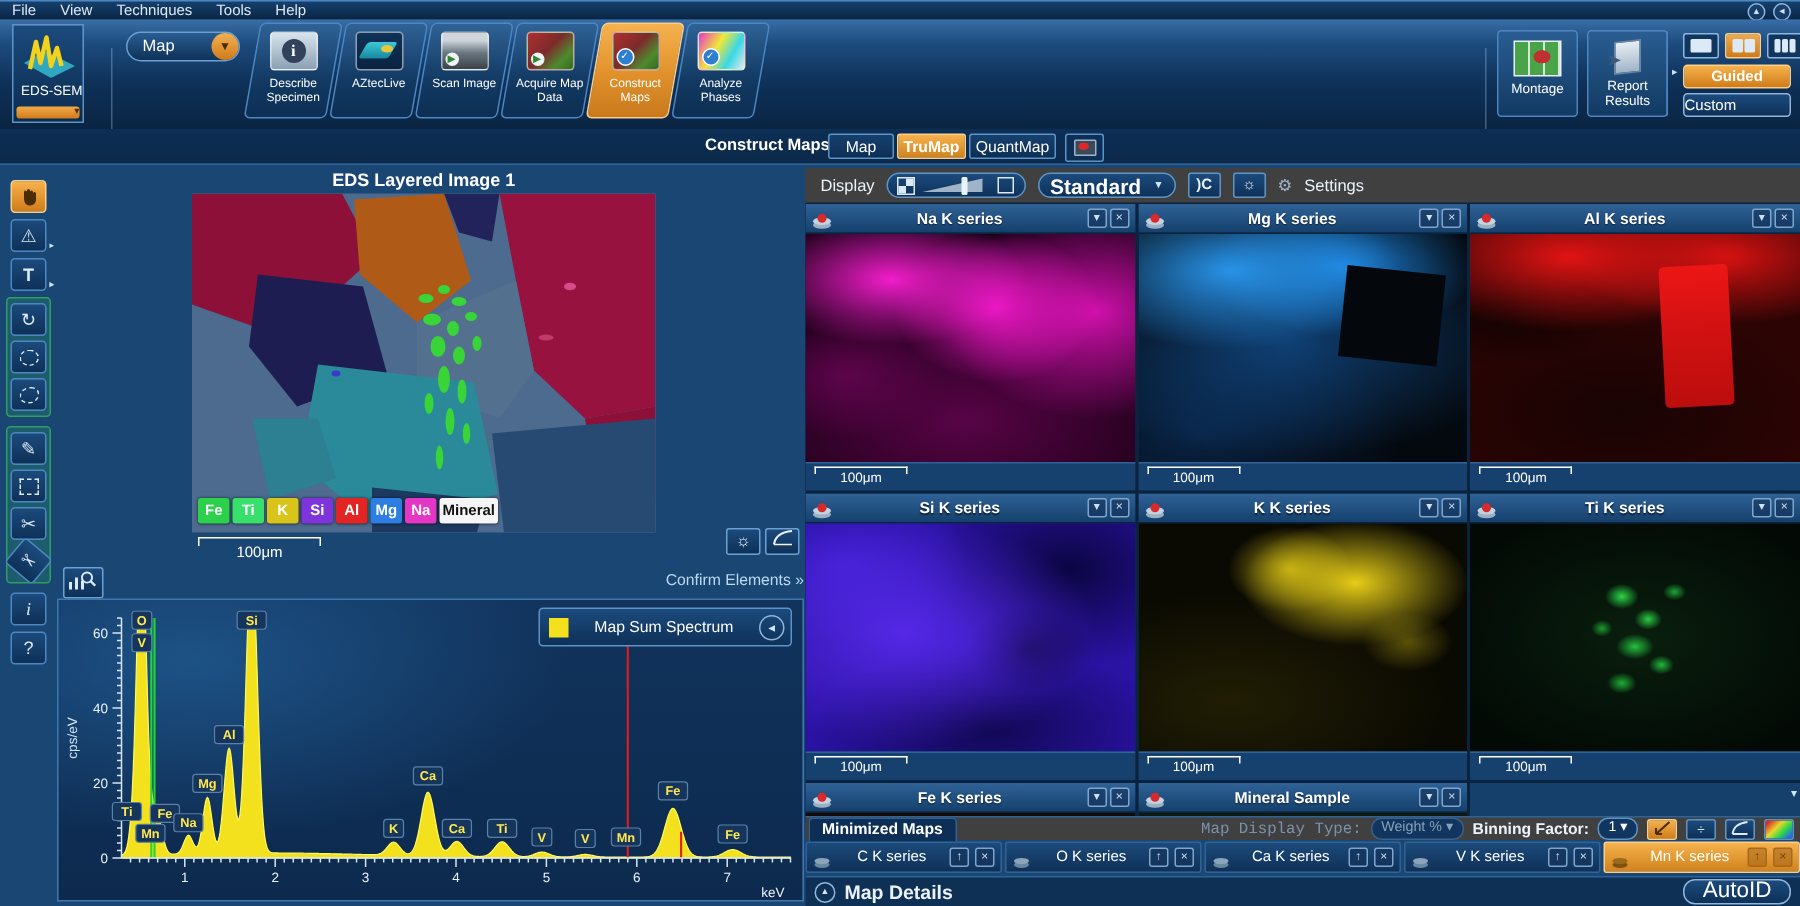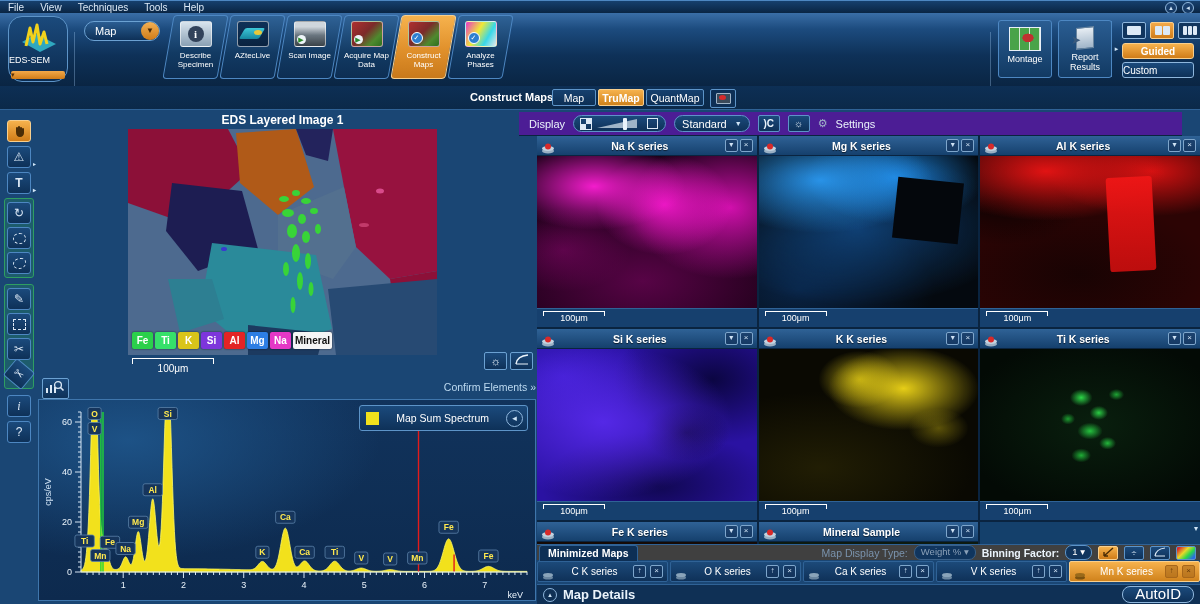--- a/index.html
+++ b/index.html
@@ -13,22 +13,22 @@
     display:flex;align-items:center;font-size:10px;color:#dce9f6;}
   #menubar .mi{margin-left:16px;cursor:default;}
   #menubar .mi:first-child{margin-left:8px;}
   #win-ctrls{position:absolute;right:6px;top:1px;display:flex;gap:5px;}
   .win-circle{width:10px;height:10px;border-radius:50%;border:1px solid #8fb7dd;color:#cfe4f6;
     font-size:7px;line-height:9px;text-align:center;background:rgba(30,70,120,.6);}
 
   
   #ribbon{position:absolute;left:0;top:13px;width:1200px;height:73px;
     background:linear-gradient(#3a6ea6 0%,#1c4b7e 22%,#0e3158 58%,#0a2543 100%);}
-  #app-tile{position:absolute;left:8px;top:3px;width:60px;height:66px;border:1px solid #5d94c8;
-    border-radius:14px;background:linear-gradient(#1b4a7c,#0c2c50);box-sizing:border-box;text-align:left;}
+  #app-tile{position:absolute;left:8px;top:3px;width:48px;height:66px;border:1px solid #5d94c8;
+    border-radius:0;background:linear-gradient(#1b4a7c,#0c2c50);box-sizing:border-box;text-align:right;}
   #app-tile .glyph{margin:3px auto 0;width:44px;height:34px;display:block;}
   #app-tile .lbl{font-size:9px;color:#fff;margin-top:1px;}
   #app-tile .strip{position:absolute;left:2px;right:2px;bottom:2px;height:8px;border-radius:2px;
     background:linear-gradient(#f2a94a,#d07c18);color:#5a3004;font-size:7px;line-height:7px;}
   .vdiv{position:absolute;top:19px;width:1px;height:54px;background:rgba(160,200,240,.35);}
 
   #mode-pill{position:absolute;left:84px;top:8px;width:76px;height:20px;border-radius:10px;
     border:1px solid #6ba1d2;background:linear-gradient(#2a5d92,#0e3158);display:flex;align-items:center;box-sizing:border-box;}
   #mode-pill .txt{font-size:11px;color:#fff;padding-left:10px;flex:1;}
   #mode-pill .arrow{width:18px;height:18px;border-radius:9px;background:linear-gradient(#f2b054,#d07c18);
@@ -138,21 +138,21 @@
       linear-gradient(#11335c,#0d2a4e);
     box-sizing:border-box;}
   #spec-legend{position:absolute;right:7px;top:5px;height:24px;border:1px solid #5d94c8;border-radius:3px;
     background:linear-gradient(#1b4a7c,#0e3158);display:flex;align-items:center;padding:0 4px 0 6px;gap:17px;}
   #spec-legend .sw{width:13px;height:13px;}
   #spec-legend .tx{font-size:10.5px;color:#fff;}
   #spec-legend .cb{width:15px;height:15px;border-radius:50%;border:1px solid #8fb7dd;color:#cfe4f6;
     font-size:9px;line-height:14px;text-align:center;cursor:pointer;}
 
   
-  #display-bar{position:absolute;left:519px;top:112px;width:663px;height:24px;background:#4c1d95;
+  #display-bar{position:absolute;left:537px;top:112px;width:663px;height:24px;background:#404040;
     border-bottom:1px solid #0a2440;display:flex;align-items:center;gap:8px;padding-left:10px;box-sizing:border-box;}
   #display-bar .lbl{font-size:11px;color:#eaf3fb;}
   .bar-pill{height:17px;border:1px solid #5d94c8;border-radius:9px;background:linear-gradient(#1b4a7c,#0e3158);
     display:flex;align-items:center;padding:0 7px;gap:6px;box-sizing:border-box;cursor:pointer;}
   .grid-glyph{display:inline-block;width:10px;height:10px;
     background:conic-gradient(#dce9f6 0 25%,transparent 0 50%,#dce9f6 0 75%,transparent 0);
     outline:1px solid #dce9f6;outline-offset:0;}
   .ramp{width:44px;height:10px;position:relative;}
   .ramp .tri{position:absolute;left:0;bottom:1px;width:0;height:0;border-left:40px solid transparent;border-bottom:9px solid #9fb4c8;}
   .ramp .hnd{position:absolute;left:26px;top:-1px;width:4px;height:12px;background:#eaf3fb;border-radius:1px;}
@@ -222,21 +222,21 @@
     radial-gradient(170px 110px at 52% 50%,rgba(20,70,30,.35),transparent 80%);}
   .img-fe-sliver{background:#150a06;}
   .img-mineral-sliver{background:#0c1a10;}
 
   
   #min-bar{position:absolute;left:537px;top:544px;width:663px;height:16px;background:#404040;
     border-top:1px solid #2f6296;display:flex;align-items:center;box-sizing:border-box;}
   #min-bar .tab-lbl{font-size:10.5px;font-weight:bold;color:#fff;background:#0d2f55;border:1px solid #2f6296;border-bottom:none;
     padding:1px 8px 2px;border-radius:3px 3px 0 0;margin-left:2px;}
   #min-bar .right{margin-left:auto;display:flex;align-items:center;gap:6px;padding-right:4px;}
-  .gray-lbl{font-size:10.5px;color:#7a93ad;}
+  .gray-lbl{font-size:10.5px;color:#7a93ad;font-family:Liberation Mono, monospace;}
   .white-lbl{font-size:10.5px;font-weight:bold;color:#eaf3fb;}
   .dd-pill{height:13px;border:1px solid #3a6088;border-radius:7px;background:#10355e;color:#8aa0b8;
     font-size:9.5px;line-height:12px;padding:0 6px;cursor:default;}
   .dd-pill.en{color:#fff;border-color:#5d94c8;cursor:pointer;}
   .mm-icon{width:20px;height:14px;border:1px solid #5d94c8;border-radius:2px;background:linear-gradient(#1b4a7c,#0e3158);
     color:#dce9f6;font-size:9px;line-height:13px;text-align:center;cursor:pointer;box-sizing:border-box;}
   .mm-icon.active{background:linear-gradient(#f6b24d,#d07c18);border-color:#f8cf8e;color:#3a2404;}
   .rainbow{background:linear-gradient(135deg,#d82a2a 10%,#e8d82a 40%,#2ad84a 65%,#2a6ae8 90%) , #10202e;}
 
   #chips-row{position:absolute;left:537px;top:561px;width:663px;height:21px;display:flex;gap:2px;}
@@ -652,21 +652,21 @@
   <span class="lbl">Display</span>
   <span class="bar-pill">
     <span class="grid-glyph"></span>
     <span class="ramp">
         <span class="tri"></span>
         <span class="hnd"></span>
       </span>
     <span class="sq-glyph"></span>
   </span>
   <span class="bar-pill" style="gap:8px;">
-    <span style="font-size:11px;color:#fff;">Standard</span>
+    <span style="font-size:14px;color:#fff;font-weight:bold;">Standard</span>
     <span style="font-size:7px;color:#cfe4f6;">▼</span>
   </span>
   <span class="icon-btn" style="font-weight:bold;">)C</span>
   <span class="icon-btn">☼</span>
   <span class="gear">⚙</span>
   <span class="lbl">Settings</span>
 </div>
 
 <div id="map-grid">
 

